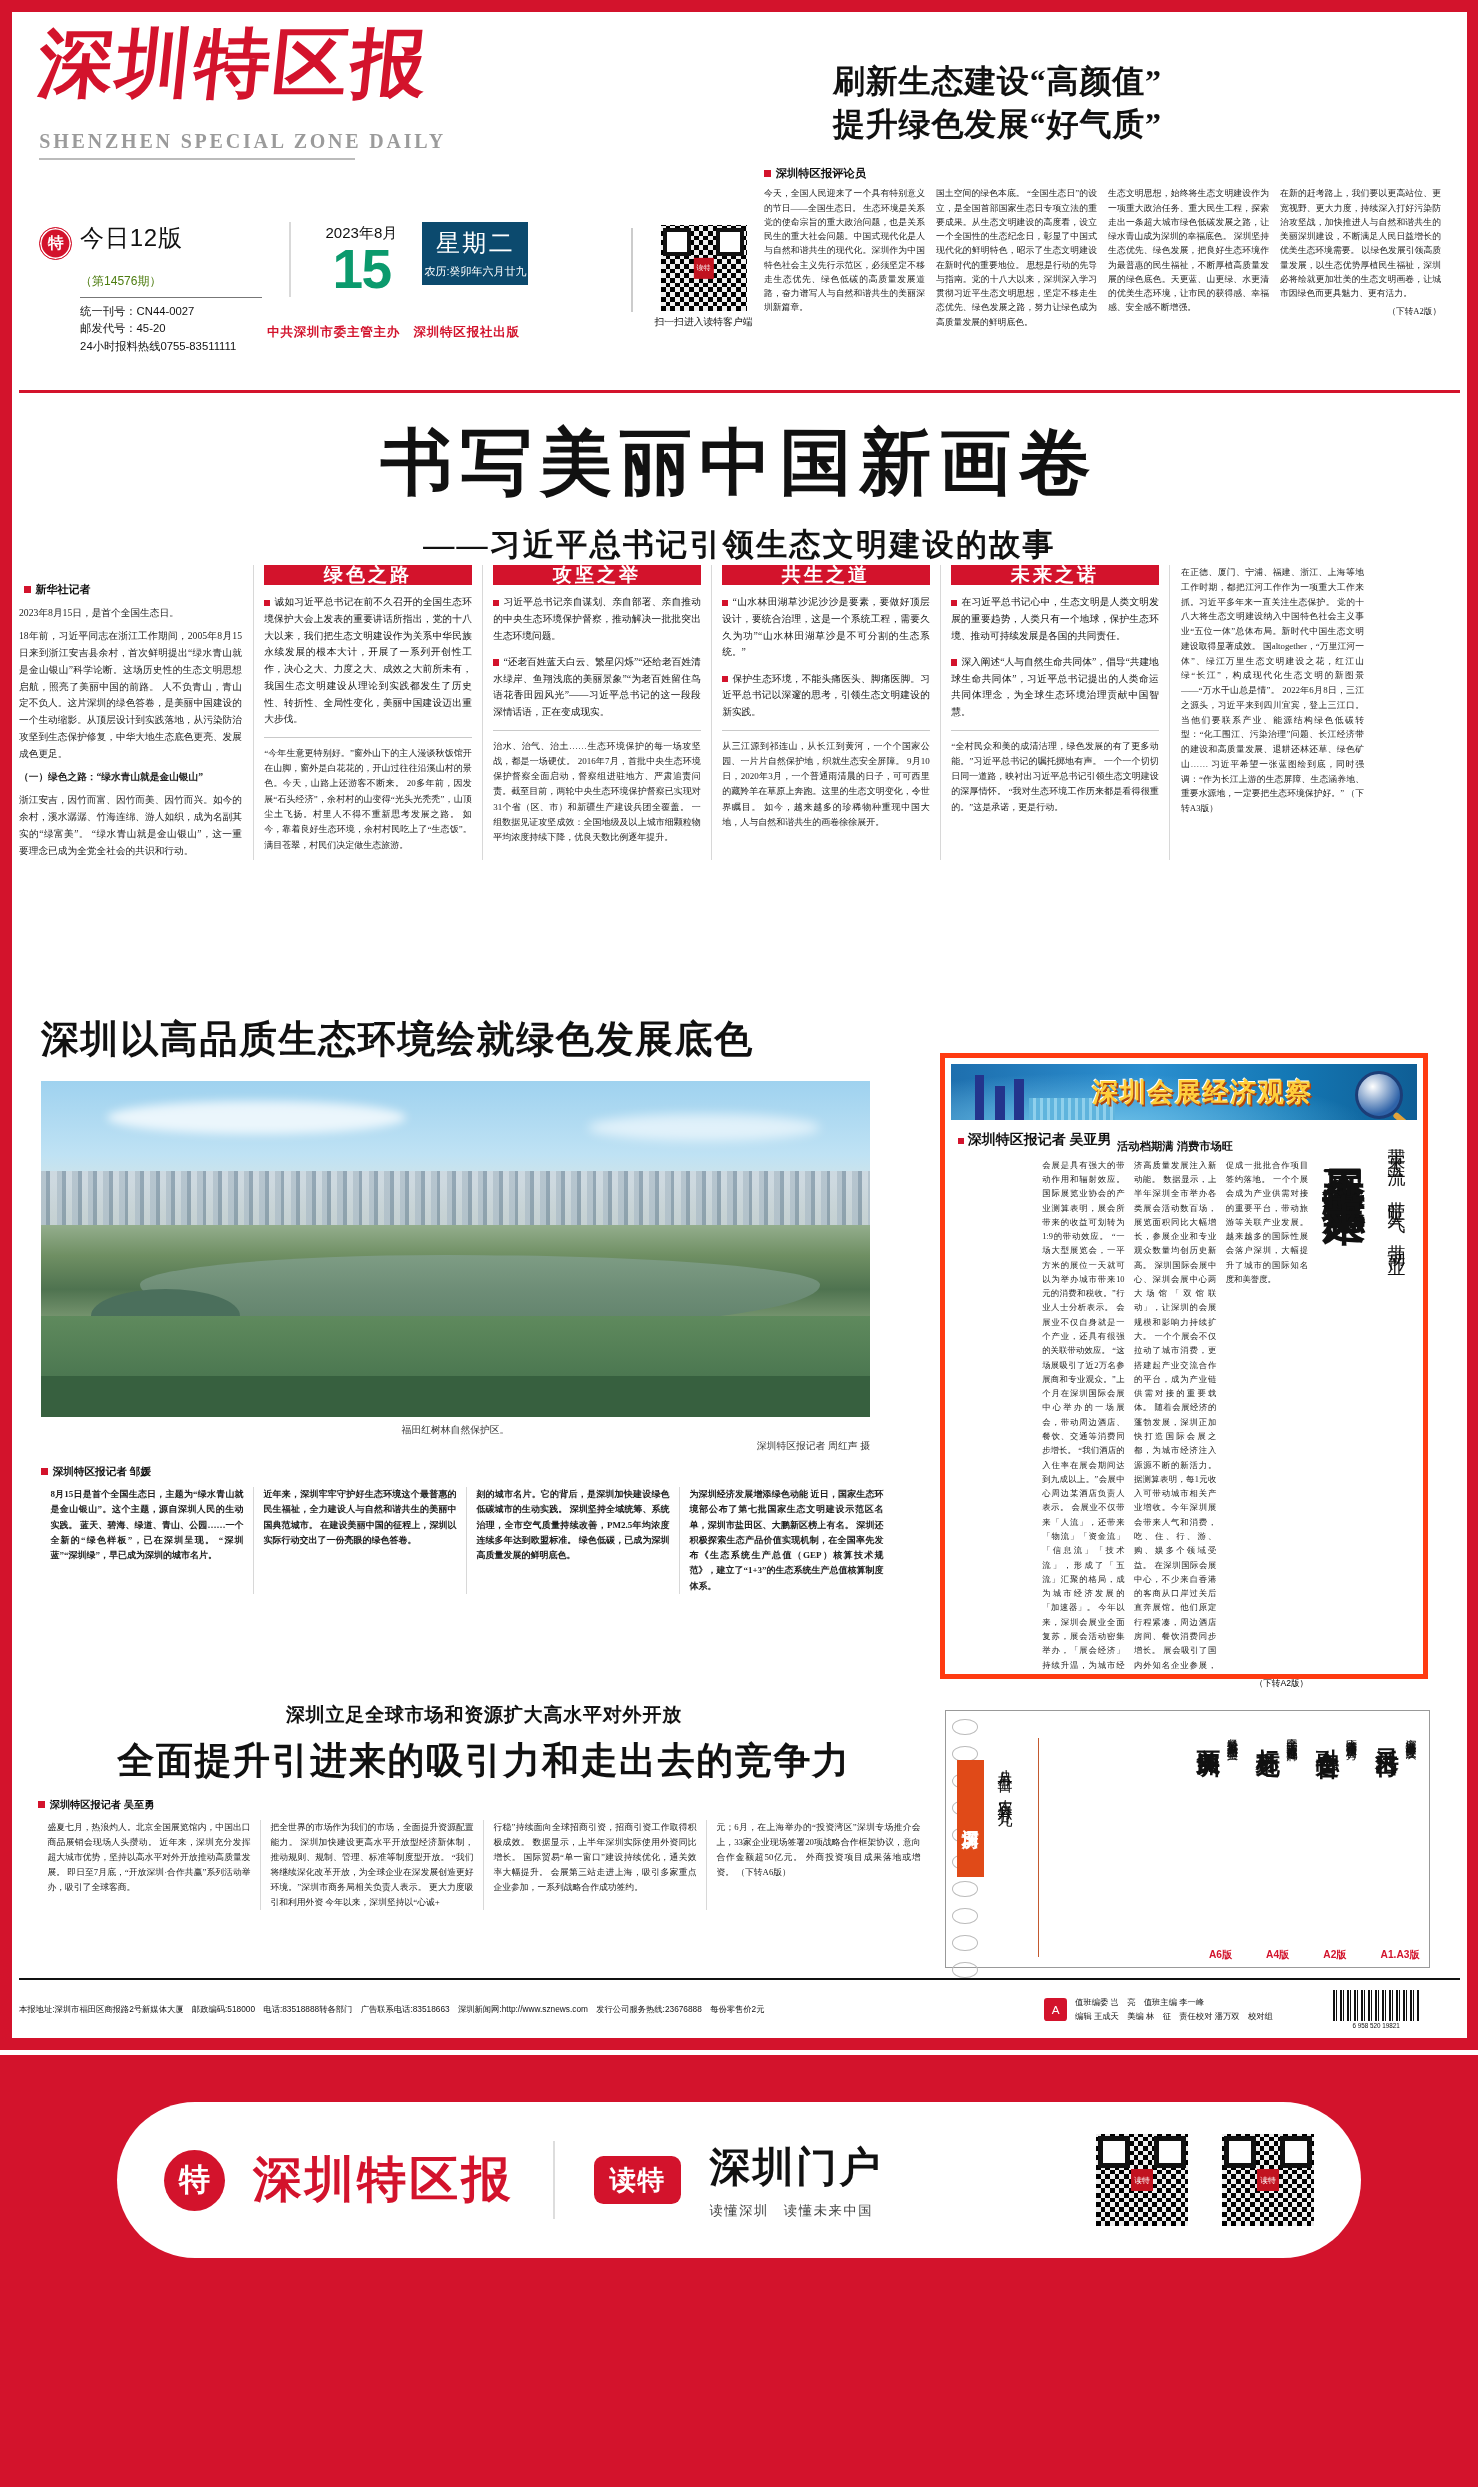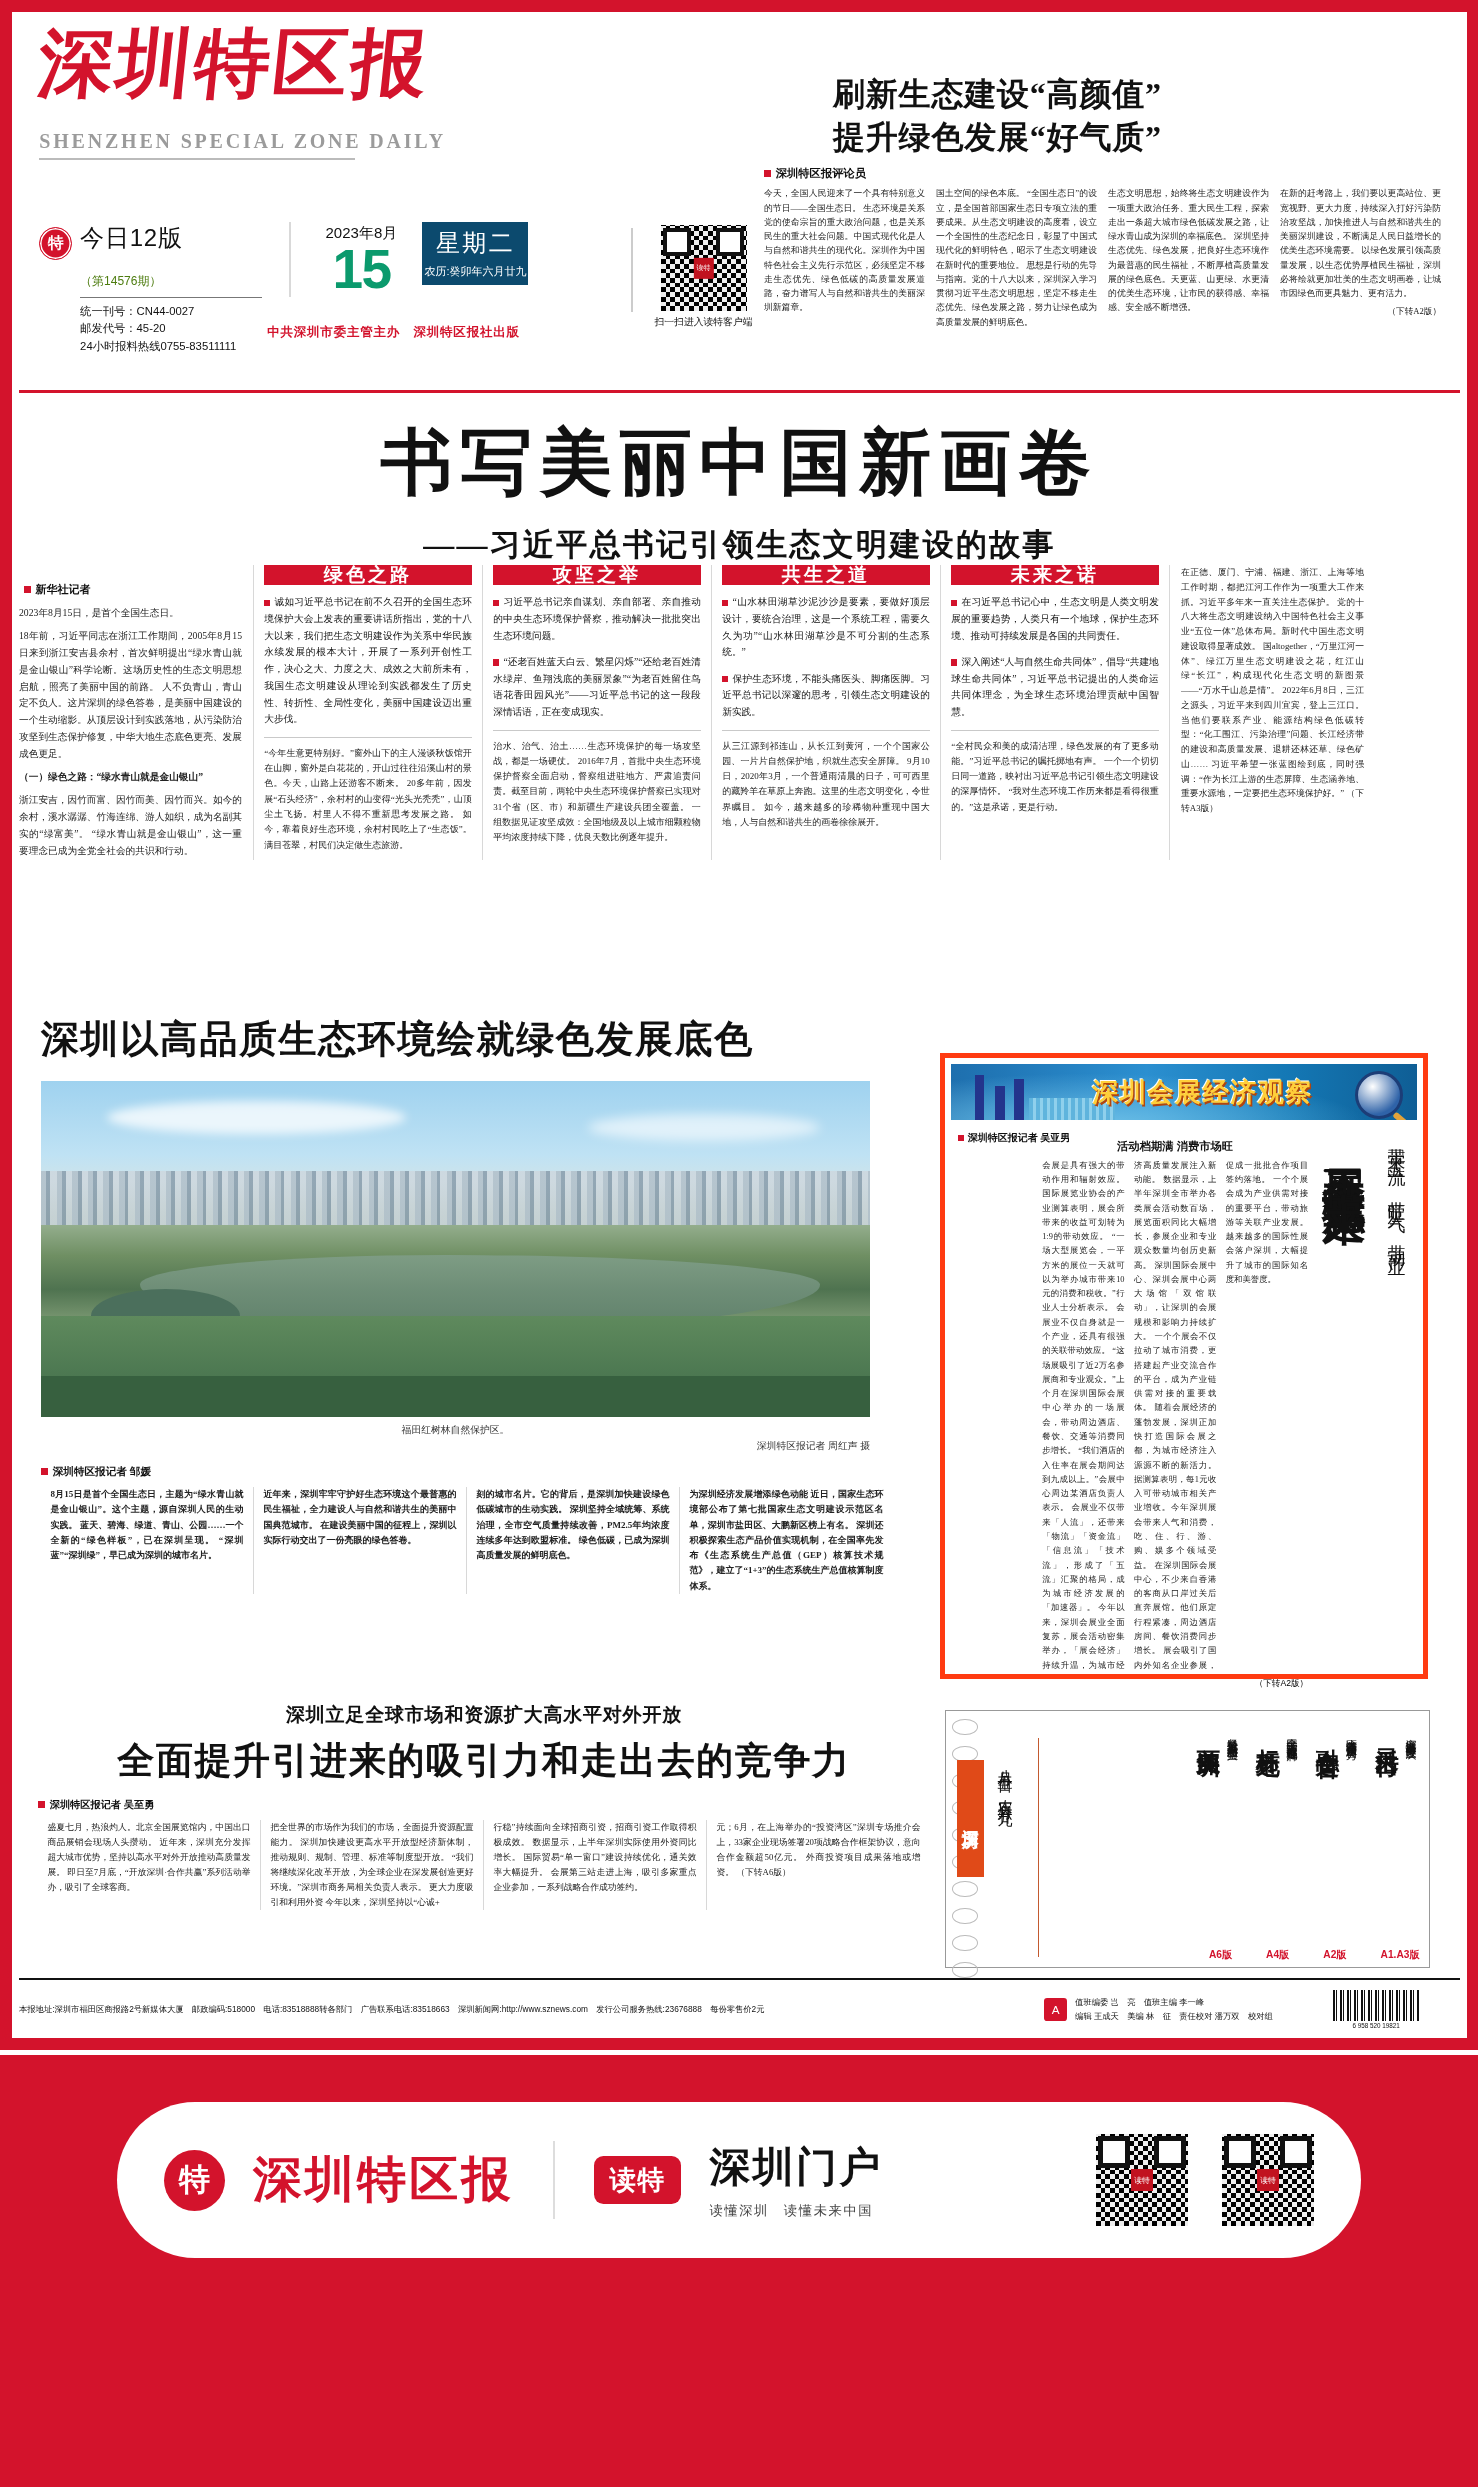--- a/index.html
+++ b/index.html
@@ -58,21 +58,21 @@
      repeating-linear-gradient(0deg,#111 0 4.7px,#fff 4.7px 9.4px);
      background-blend-mode:difference;border:2.3px solid #fff;}
   .qr:before,.qr:after{content:"";position:absolute;width:20.3px;height:20.3px;border:4.7px solid #111;background:#fff;}
   .qr:before{left:2.3px;top:2.3px;}
   .qr:after{right:2.3px;top:2.3px;}
   .qr-center{position:absolute;left:50%;top:50%;transform:translate(-50%,-50%);width:20.3px;height:20.3px;background:#c1121f;color:#fff;font-size:7px;display:flex;align-items:center;justify-content:center;}
   .qr-cap{font-size:9.8px;margin-top:3.1px;color:#111;white-space:nowrap;}
   .qr-sep{position:absolute;left:612px;top:208px;width:1.6px;height:84px;background:#ccc;}
 
   
-  .mh-head{position:absolute;left:814px;top:53px;width:626px;}
+  .mh-head{position:absolute;left:814px;top:40px;width:626px;}
   .mh-head .l{font-family:"Liberation Serif","DejaVu Serif",serif;font-size:32px;font-weight:bold;color:#111;line-height:1.35;letter-spacing:0.8px;}
   .mh-sub{position:absolute;left:745px;top:146px;width:695px;}
   .mh-sub .tag{font-size:11.3px;color:#111;font-weight:bold;}
   .mh-sub .tag i{display:inline-block;width:7px;height:7px;background:#d3132c;margin-right:4.7px;transform:rotate(0deg);}
   .mh-cols{position:absolute;left:745px;top:166px;width:698px;display:flex;gap:11px;}
   .mh-col{width:161px;font-size:8.8px;line-height:1.62;color:#222;text-align:justify;
     font-family:"Liberation Serif","DejaVu Serif",serif;}
   .mh-cont{color:#111;font-size:8.6px;}
 
   
@@ -137,21 +137,21 @@
   .rbanner .tower{position:absolute;bottom:0;width:9.4px;background:#23348c;}
   .rbanner .t1{left:23.5px;height:45px;}
   .rbanner .t2{left:44px;height:34px;}
   .rbanner .t3{left:63px;height:41px;}
   .rbanner .sk{position:absolute;bottom:0;left:78px;width:86px;height:22px;
       background:repeating-linear-gradient(90deg,#5fb4dd 0 3.9px,#8fd0ec 3.9px 7px);}
   .rbanner .ttl{position:absolute;left:141px;top:11px;font-size:26px;font-weight:bold;color:#ffcf3a;letter-spacing:1.6px;
       text-shadow:1.6px 1.6px 0 #b3450d,-0.8px -0.8px 0 #fff;}
   .rglass{position:absolute;right:14px;top:6.3px;width:42px;height:42px;border-radius:50%;background:radial-gradient(circle at 35% 30%,#fff,#2f63a8 70%);border:3.1px solid #1c3d77;}
   .rglass:after{content:"";position:absolute;right:-11px;bottom:-7.8px;width:19px;height:6.3px;background:#e2a33a;transform:rotate(40deg);border-radius:2.3px;}
-  .rbyline{margin:11px 0 0 12.5px;font-size:10px;font-weight:bold;color:#111;font-family:Liberation Serif, serif;}
+  .rbyline{margin:11px 0 0 12.5px;font-size:14px;font-weight:bold;color:#111;}
   .rbyline i{display:inline-block;width:6.3px;height:6.3px;background:#d3132c;margin-right:3.9px;}
   .rvert{position:absolute;right:7.8px;top:70px;width:469px;height:540px;display:flex;flex-direction:row-reverse;align-items:flex-start;gap:7.8px;padding:6.3px 4.7px;box-sizing:border-box;}
   .vline{writing-mode:vertical-rl;text-orientation:upright;font-family:"Liberation Serif","DejaVu Serif",serif;color:#111;}
   .v-kicker{font-size:18px;letter-spacing:4.7px;line-height:1.6;height:485px;}
   .v-main{font-size:43px;font-weight:bold;letter-spacing:3.1px;height:516px;font-family:"Liberation Sans","DejaVu Sans",sans-serif;}
   .rtext{width:266px;height:516px;column-count:3;column-gap:9.4px;column-fill:auto;
     font-size:8.4px;line-height:1.7;color:#222;text-align:justify;font-family:"Liberation Serif","DejaVu Serif",serif;}
   .rsubhead{font-size:11.3px;font-weight:bold;text-align:center;margin:4.7px 0;color:#111;}
 
   

